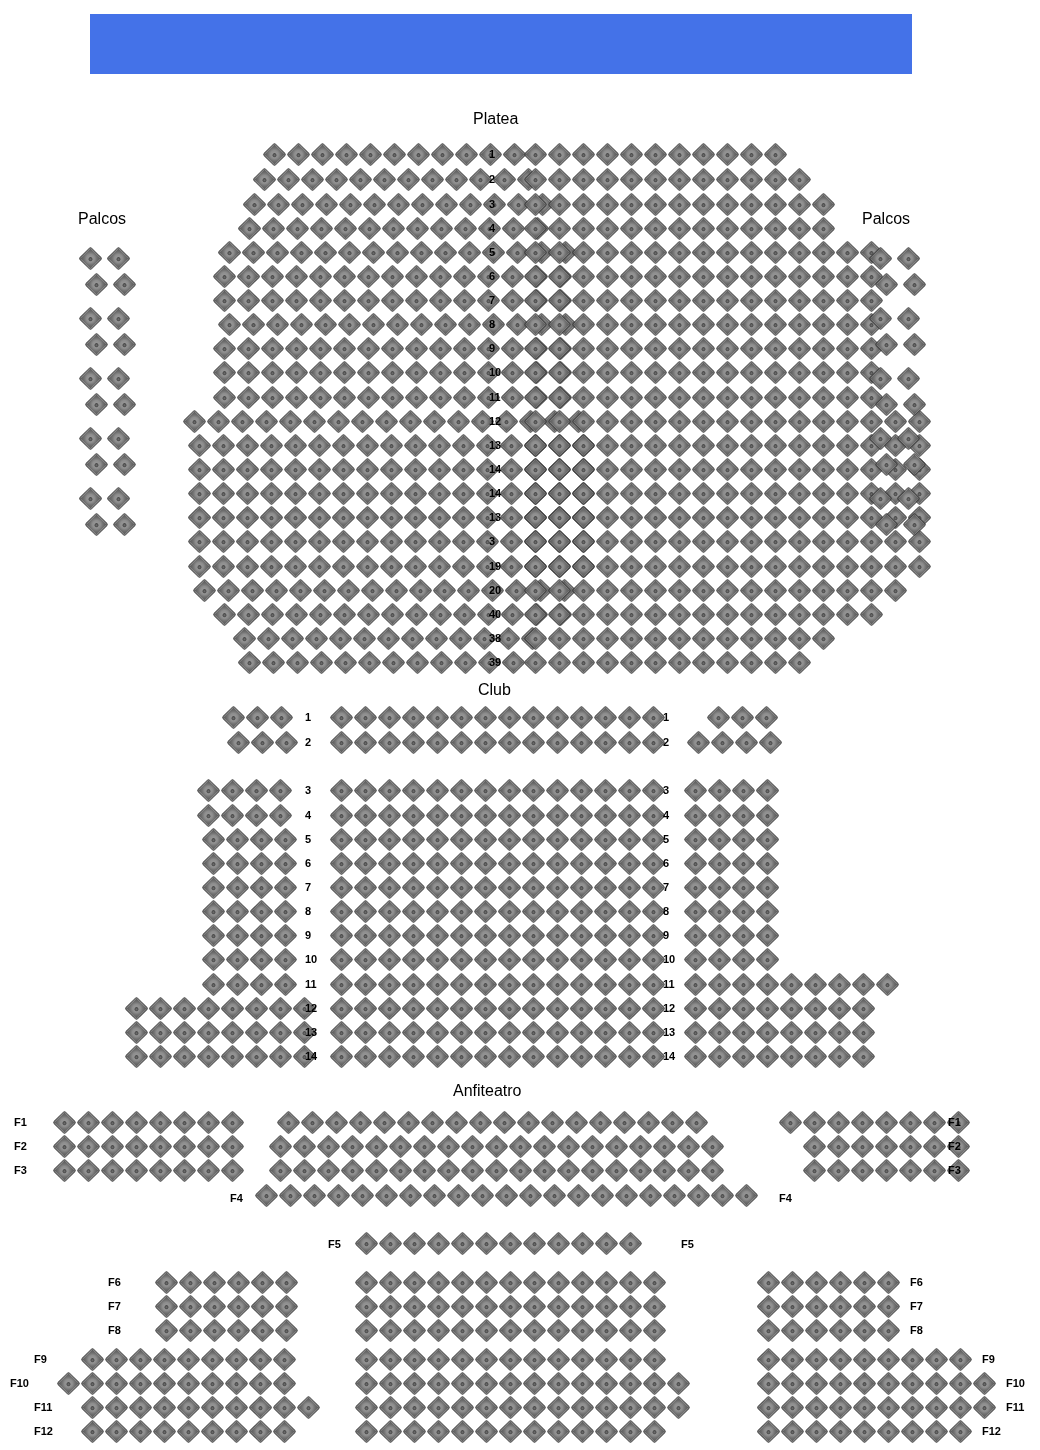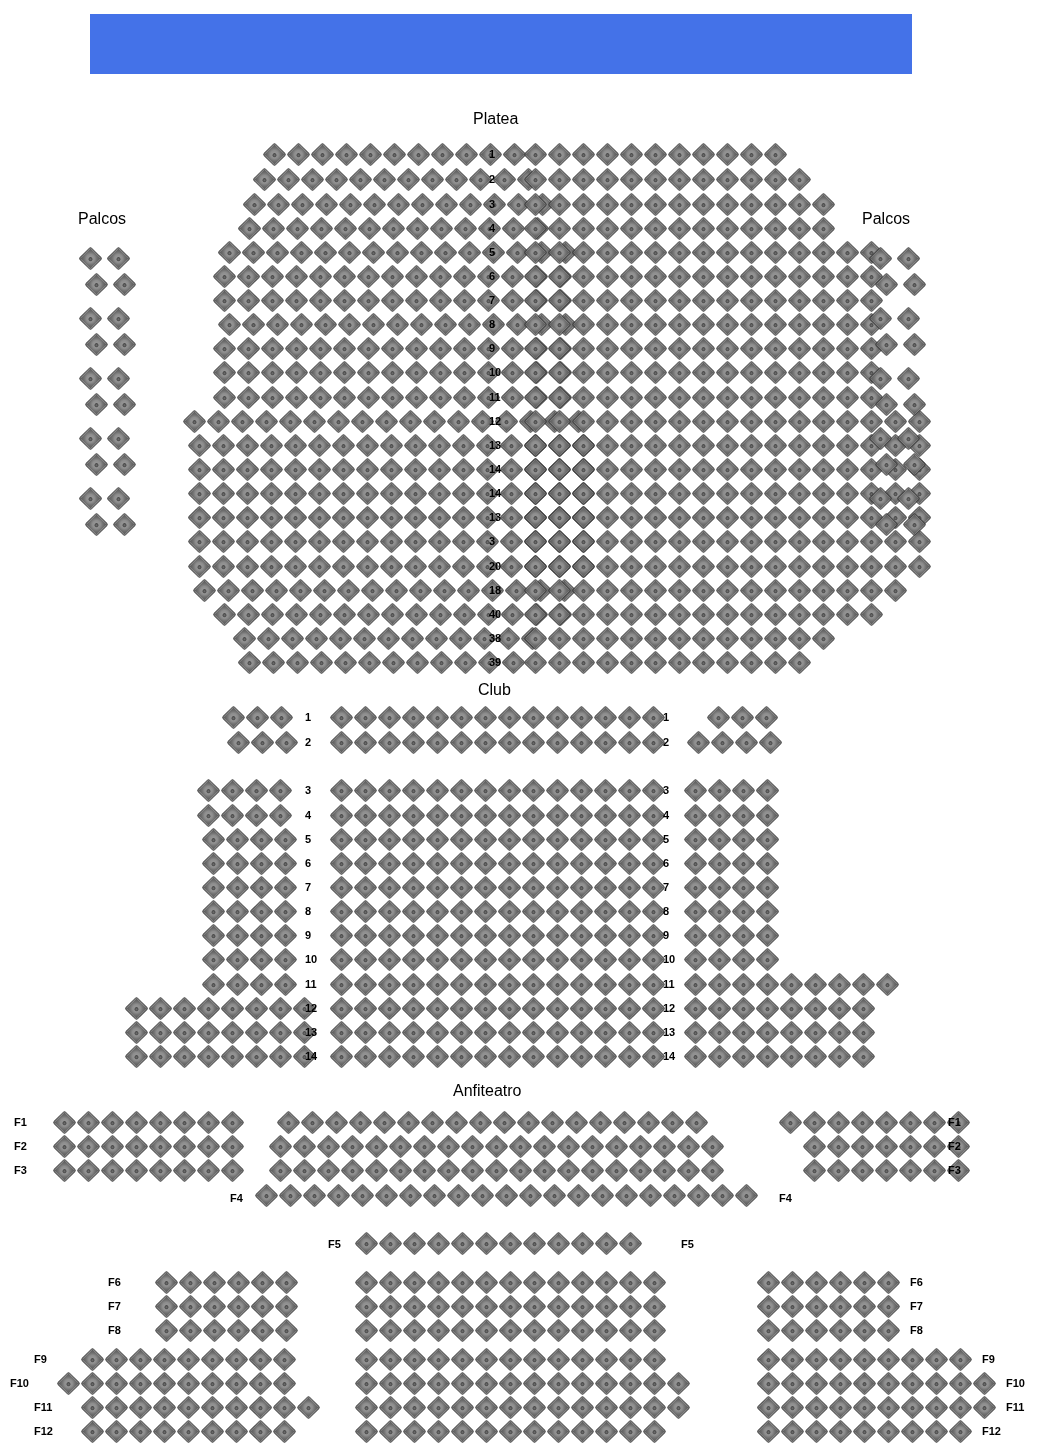--- a/index.html
+++ b/index.html
@@ -1467,22 +1467,22 @@
       <div class="rowlabel" style="left: 489px; top: 318px;">8</div>
       <div class="rowlabel" style="left: 489px; top: 342px;">9</div>
       <div class="rowlabel" style="left: 489px; top: 366px;">10</div>
       <div class="rowlabel" style="left: 489px; top: 391px;">11</div>
       <div class="rowlabel" style="left: 489px; top: 415px;">12</div>
       <div class="rowlabel" style="left: 489px; top: 439px;">13</div>
       <div class="rowlabel" style="left: 489px; top: 463px;">14</div>
       <div class="rowlabel" style="left: 489px; top: 487px;">14</div>
       <div class="rowlabel" style="left: 489px; top: 511px;">13</div>
       <div class="rowlabel" style="left: 489px; top: 535px;">3</div>
-      <div class="rowlabel" style="left: 489px; top: 560px;">20</div>
-      <div class="rowlabel" style="left: 489px; top: 584px;">18</div>
+      <div class="rowlabel" style="left: 489px; top: 560px;">19</div>
+      <div class="rowlabel" style="left: 489px; top: 584px;">20</div>
       <div class="rowlabel" style="left: 489px; top: 608px;">40</div>
       <div class="rowlabel" style="left: 489px; top: 632px;">38</div>
       <div class="rowlabel" style="left: 489px; top: 656px;">39</div>
       <div class="rowlabel" style="left: 305px; top: 711px;">1</div>
       <div class="rowlabel" style="left: 663px; top: 711px;">1</div>
       <div class="rowlabel" style="left: 305px; top: 736px;">2</div>
       <div class="rowlabel" style="left: 663px; top: 736px;">2</div>
       <div class="rowlabel" style="left: 305px; top: 784px;">3</div>
       <div class="rowlabel" style="left: 663px; top: 784px;">3</div>
       <div class="rowlabel" style="left: 305px; top: 809px;">4</div>

